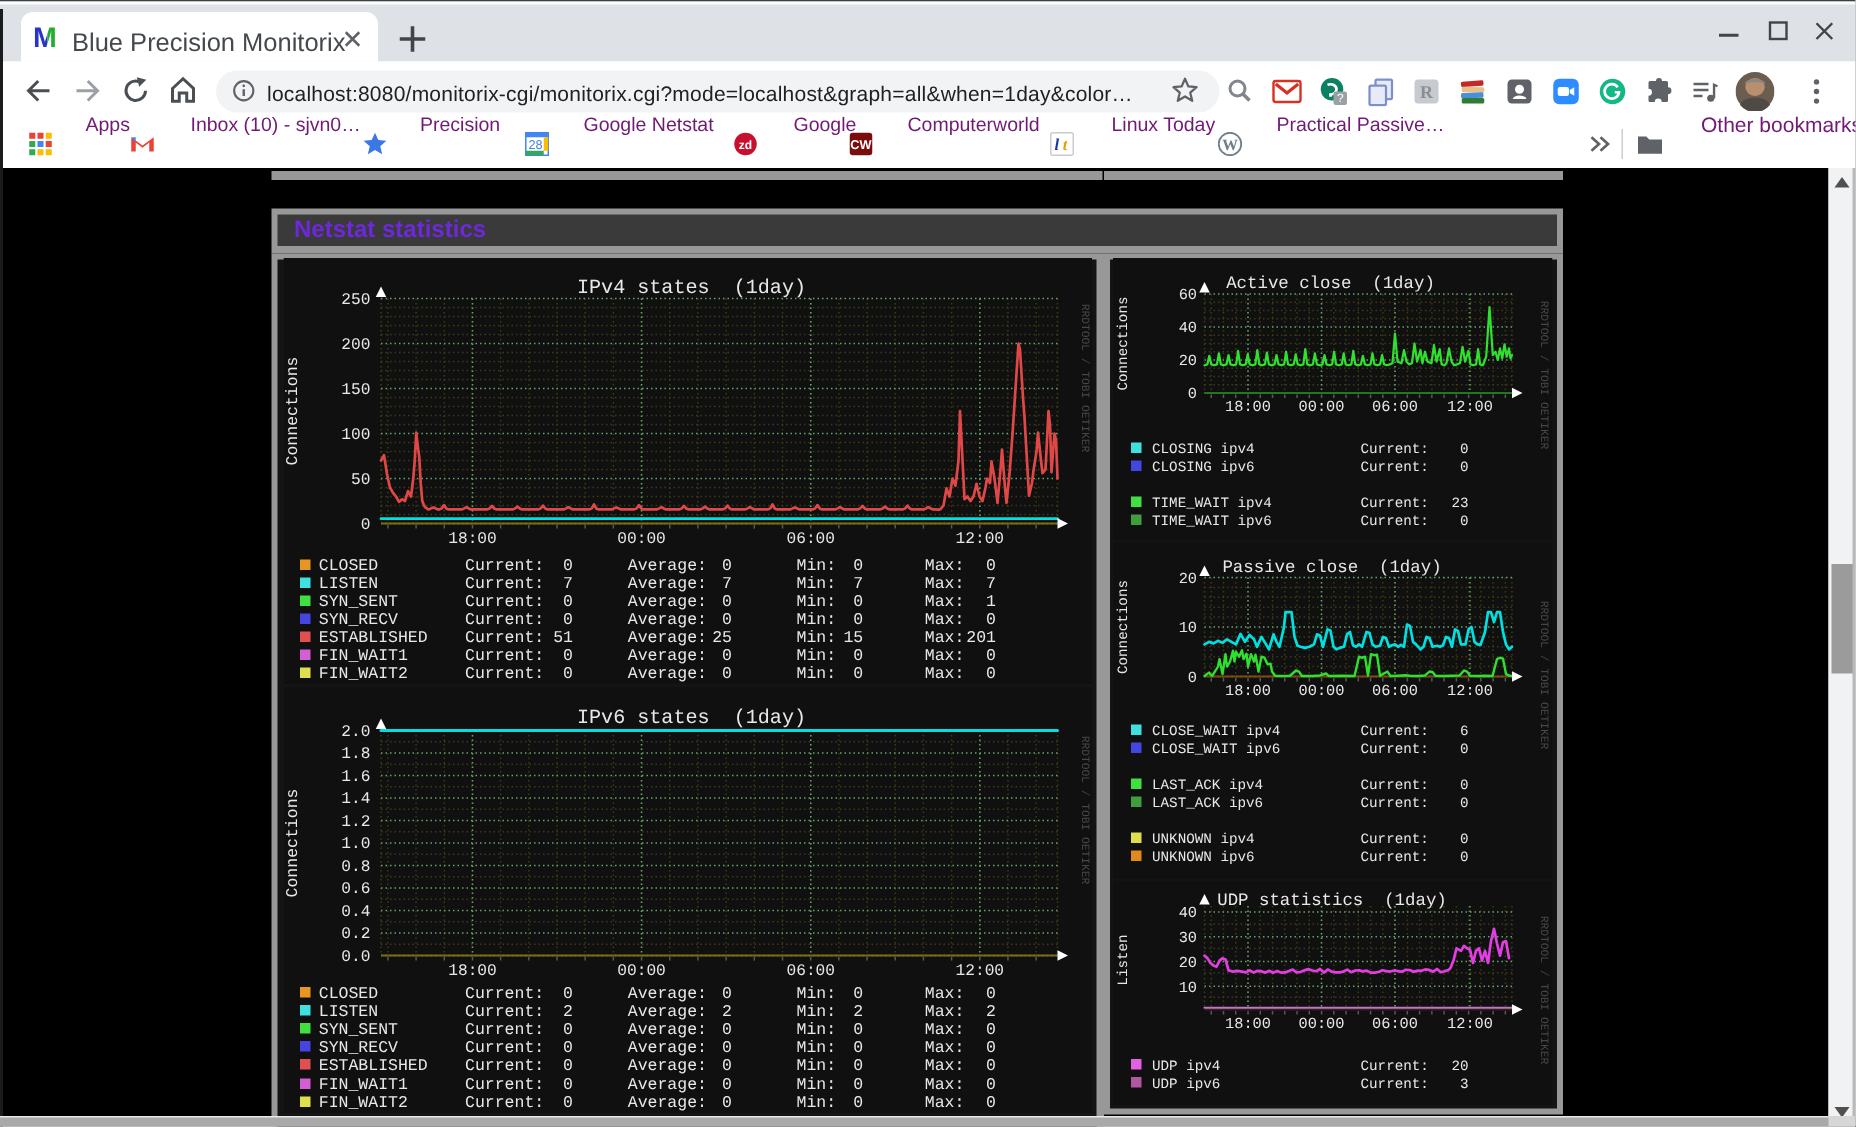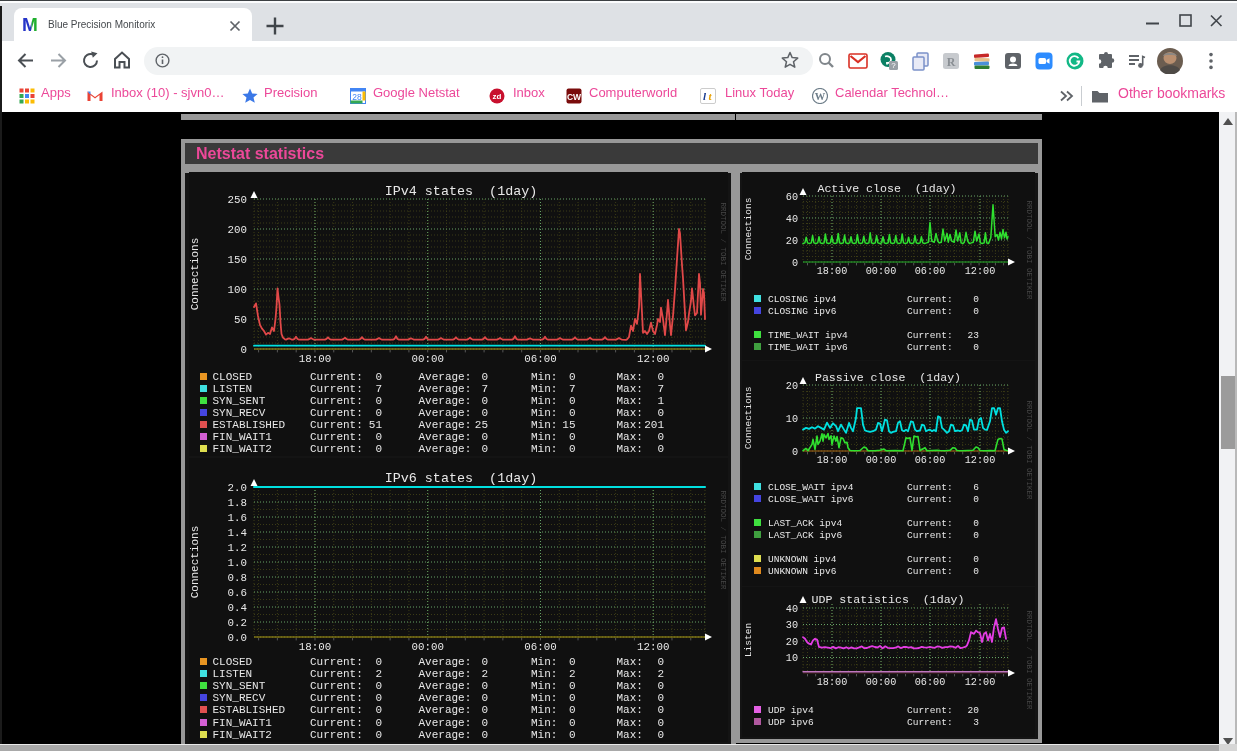--- a/index.html
+++ b/index.html
@@ -1,51 +1,52 @@
 <!DOCTYPE html>
 <html><head><meta charset="utf-8"><style>
 * { margin:0; padding:0; box-sizing:border-box; }
 html,body { width:1237px; height:751px; overflow:hidden; background:#fff;
   font-family:"Liberation Sans", sans-serif; }
 .abs { position:absolute; }
 #win { position:relative; width:1237px; height:751px; }
 #tabstrip { position:absolute; left:0; top:0; width:1237px; height:41px; background:#dee1e5; }
 #tab { position:absolute; left:14px; top:8px; width:238px; height:33px; background:#fff;
   border-radius:8px 8px 0 0; }
-#tabtitle { position:absolute; left:48px; top:19px; font-size:10px; color:#45494d;text-align:center; }
+#tabtitle { position:absolute; left:48px; top:19px; font-size:17px; color:#45494d;text-align:center; }
 #toolbar { position:absolute; left:0; top:41px; width:1237px; height:40px; background:#fff; }
 #omni { position:absolute; left:144px; top:46.5px; width:669px; height:28px; background:#f1f3f4;
   border-radius:14px; }
 #url { position:absolute; left:178px; top:53.5px; font-size:14px; letter-spacing:0.15px; color:#202124; white-space:nowrap; }
 #bookbar { position:absolute; left:0; top:81px; width:1237px; height:31px; background:#fff; }
-.bk { position:absolute; top:85px; font-size:13px; color:#ec4899; white-space:nowrap; }
+.bk { position:absolute; top:75px; font-size:13px; color:#701a75; white-space:nowrap;margin-left:16px; }
 #page { position:absolute; left:0; top:112px; width:1219px; height:632px; background:#000; }
 #hdr { position:absolute; left:181px; top:139px; width:861px; height:30px; background:#989898; }
 #hdri { position:absolute; left:185px; top:143px; width:853px; height:21px; background:#3a3a3a; }
-#hdrt { position:absolute; left:196px; top:145px; font-size:16px; font-weight:bold; color:#ec4899; }
+#hdrt { position:absolute; left:196px; top:145px; font-size:16px; font-weight:bold; color:#6d28d9; }
 #ltab { position:absolute; left:181px; top:169px; width:555px; height:582px; background:#989898; }
 #ltabi { position:absolute; left:185px; top:173px; width:546px; height:578px; background:#141414; }
 #rtab { position:absolute; left:736px; top:169px; width:306px; height:574px; background:#989898; }
 #rtabi { position:absolute; left:740px; top:173px; width:298px; height:566px; background:#141414; }
 #vscroll { position:absolute; left:1219px; top:112px; width:18px; height:632px; background:#f1f2f4; }
 #vthumb { position:absolute; left:1221px; top:376px; width:15px; height:73px; background:#9b9b9b; }
 #hscroll { position:absolute; left:0; top:744px; width:1237px; height:7px; background:#a9a9a9;
   border-top:1.5px solid #e9e9e9; }
 #hcorner { position:absolute; left:1219px; top:744px; width:18px; height:7px; background:#d6d6d6; }
 svg { display:block; }
 </style></head><body>
 <div id="win">
 
 <div id="tabstrip"></div>
 <div class="abs" style="left:0;top:0;width:1237px;height:1px;background:#3c4043"></div>
 <div class="abs" style="left:0;top:1px;width:1237px;height:1.5px;background:#fbfcfd"></div>
 <div id="tab"></div>
 <div id="tabtitle">Blue Precision Monitorix</div>
 <div id="toolbar"></div>
 <div id="omni"></div>
+<div id="url">localhost:8080/monitorix-cgi/monitorix.cgi?mode=localhost&amp;graph=all&amp;when=1day&amp;color…</div>
 <div id="bookbar"></div>
 <div id="page"></div>
 <div class="abs" style="left:0;top:6px;width:2px;height:745px;background:#1b1b1b"></div>
 <div class="abs" style="left:181px;top:114px;width:554px;height:6px;background:#989898"></div>
 <div class="abs" style="left:736px;top:114px;width:306px;height:6px;background:#989898"></div>
 <div id="hdr"></div>
     <div id="hdri"></div>
     <div id="hdrt">Netstat statistics</div>
 <div id="ltab"></div>
     <div id="ltabi"></div>
@@ -188,37 +189,37 @@
       <rect x="0.5" y="0.5" width="15" height="3" fill="#4285f4"></rect>
       <rect x="12.5" y="3.5" width="3" height="9" fill="#fbbc04"></rect>
       <rect x="0.5" y="12.5" width="12" height="3" fill="#34a853"></rect>
       <text x="7" y="11.5" font-size="8.5" fill="#4285f4" text-anchor="middle" font-family="Liberation Sans">28</text>
     </svg>
     <div class="bk" style="left:373px">Google Netstat</div>
     <svg class="abs" style="left:489px;top:88px" width="16" height="16" viewBox="0 0 16 16">
       <circle cx="8" cy="8" r="7.5" fill="#c8102e"></circle>
       <text x="8" y="11" font-size="8" font-weight="bold" fill="#fff" text-anchor="middle" font-family="Liberation Sans">zd</text>
     </svg>
-    <div class="bk" style="left:513px">Inbox</div>
+    <div class="bk" style="left:513px">Google</div>
     <svg class="abs" style="left:566px;top:88px" width="16" height="16" viewBox="0 0 16 16">
       <rect x="0.5" y="0.5" width="15" height="15" rx="2" fill="#7a0c0c"></rect>
       <text x="8" y="11.5" font-size="8.5" font-weight="bold" fill="#fff" text-anchor="middle" font-family="Liberation Sans">CW</text>
     </svg>
     <div class="bk" style="left:589px">Computerworld</div>
     <svg class="abs" style="left:700px;top:88px" width="16" height="16" viewBox="0 0 16 16">
       <rect x="0.5" y="0.5" width="15" height="15" rx="1.5" fill="#fff" stroke="#ccc" stroke-width="1"></rect>
       <text x="4.5" y="12" font-size="11" font-weight="bold" fill="#1a3b8f" text-anchor="middle" font-family="Liberation Serif" font-style="italic">l</text>
       <text x="10" y="12" font-size="11" font-weight="bold" fill="#e8a000" text-anchor="middle" font-family="Liberation Serif" font-style="italic">t</text>
     </svg>
     <div class="bk" style="left:725px">Linux Today</div>
     <svg class="abs" style="left:812px;top:88px" width="16" height="16" viewBox="0 0 16 16">
       <circle cx="8" cy="8" r="7.5" fill="#fff" stroke="#6e7e8a" stroke-width="1.2"></circle>
       <text x="8" y="11.8" font-size="10.5" font-weight="bold" fill="#6e7e8a" text-anchor="middle" font-family="Liberation Serif">W</text>
     </svg>
-    <div class="bk" style="left:835px">Calendar Technol…</div>
+    <div class="bk" style="left:835px">Practical Passive…</div>
     <svg class="abs" style="left:1059px;top:89px" width="16" height="14" viewBox="0 0 16 14">
 <path d="M2 2.5 L7 7 L2 11.5 M8 2.5 L13 7 L8 11.5" fill="none" stroke="#5f6368" stroke-width="1.8"></path>
     </svg>
     <div class="abs" style="left:1081px;top:86px;width:1px;height:20px;background:#c9cdd1"></div>
     <svg class="abs" style="left:1091px;top:88px" width="18" height="16" viewBox="0 0 18 16">
       <path d="M1 3 H6.5 L8.5 5 H17 V14.5 H1 Z" fill="#5f6368"></path>
     </svg>
     <div class="bk" style="left:1118px;font-size:14px">Other bookmarks</div>
     <svg style="position:absolute;left:189px;top:172px" width="539" height="284" viewBox="189 172 539 284">
 <rect x="189" y="172" width="539" height="284" fill="#101010"></rect>

